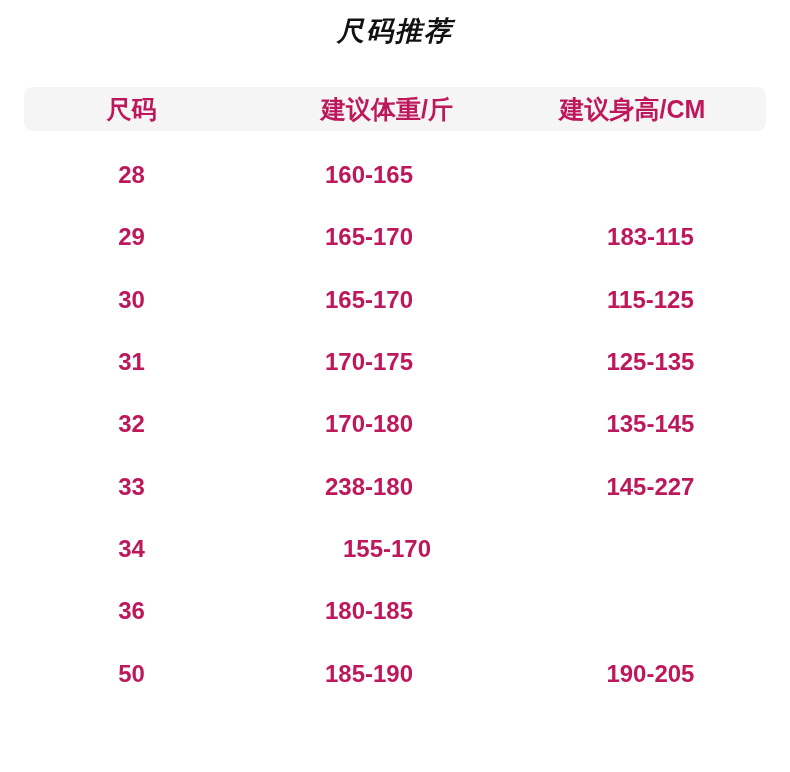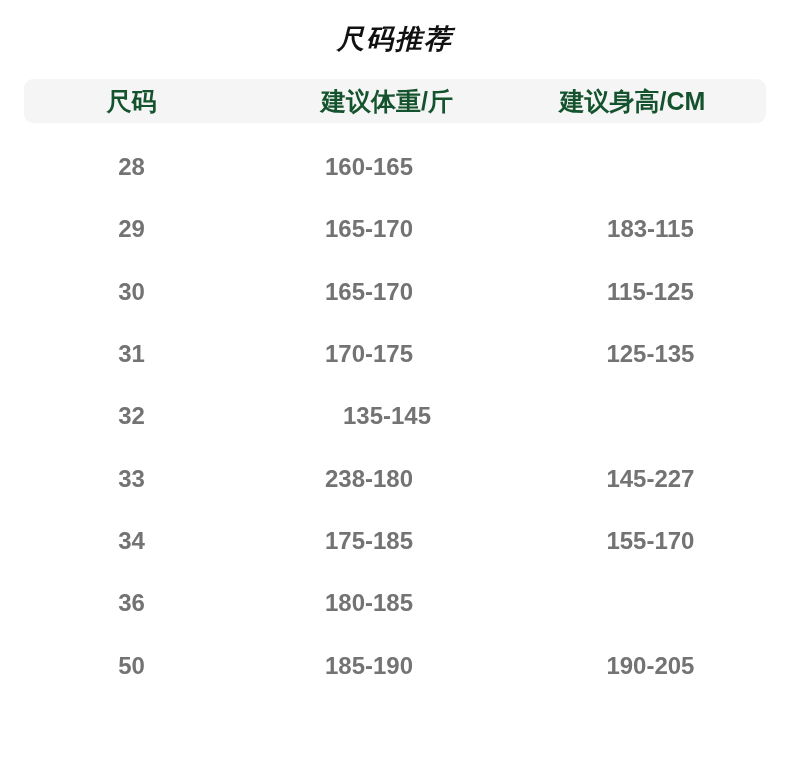--- a/index.html
+++ b/index.html
@@ -8,54 +8,54 @@
   }
   body {
     width: 790px;
     height: 772px;
     background: #ffffff;
     font-family: "Liberation Sans", sans-serif;
     overflow: hidden;
   }
   .page-title {
     text-align: center;
-    padding-top: 20px;
+    padding-top: 12px;
     height: 38px;
     line-height: 38px;
-    margin-bottom: 21px;
+    margin-bottom: 37px;
     font-size: 27px;
     font-weight: bold;
     font-style: italic;
     letter-spacing: 2px;
     color: #111111;
   }
   .size-table {
     padding: 0 24px;
   }
   .grid3 {
     display: grid;
     grid-template-columns: 29% 35% 36%;
     align-items: center;
   }
   .header-band {
     height: 44px;
     background: #f5f5f5;
     border-radius: 9px;
     font-size: 25px;
     font-weight: bold;
-    color: #14532d;
+    color: #be185d;
   }
   .rows {
     margin-top: 13px;
   }
   .row {
     height: 62.3px;
     font-size: 24px;
     font-weight: bold;
-    color: #737373;
+    color: #be185d;
   }
   .cell {
     text-align: center;
     white-space: nowrap;
   }
   .cell.c3 {
     padding-left: 36px;
   }
 </style>
 </head>
@@ -91,32 +91,32 @@
     </div>
 
     <div class="row grid3">
       <div class="cell c1">31</div>
       <div class="cell c2">170-175</div>
       <div class="cell c3">125-135</div>
     </div>
 
     <div class="row grid3">
       <div class="cell c1">32</div>
+      <div class="cell c2">170-180</div>
       <div class="cell c3">135-145</div>
     </div>
 
     <div class="row grid3">
       <div class="cell c1">33</div>
       <div class="cell c2">238-180</div>
       <div class="cell c3">145-227</div>
     </div>
 
     <div class="row grid3">
       <div class="cell c1">34</div>
-      <div class="cell c2">175-185</div>
       <div class="cell c3">155-170</div>
     </div>
 
     <div class="row grid3">
       <div class="cell c1">36</div>
       <div class="cell c2">180-185</div>
     </div>
 
 
     <div class="row grid3">

